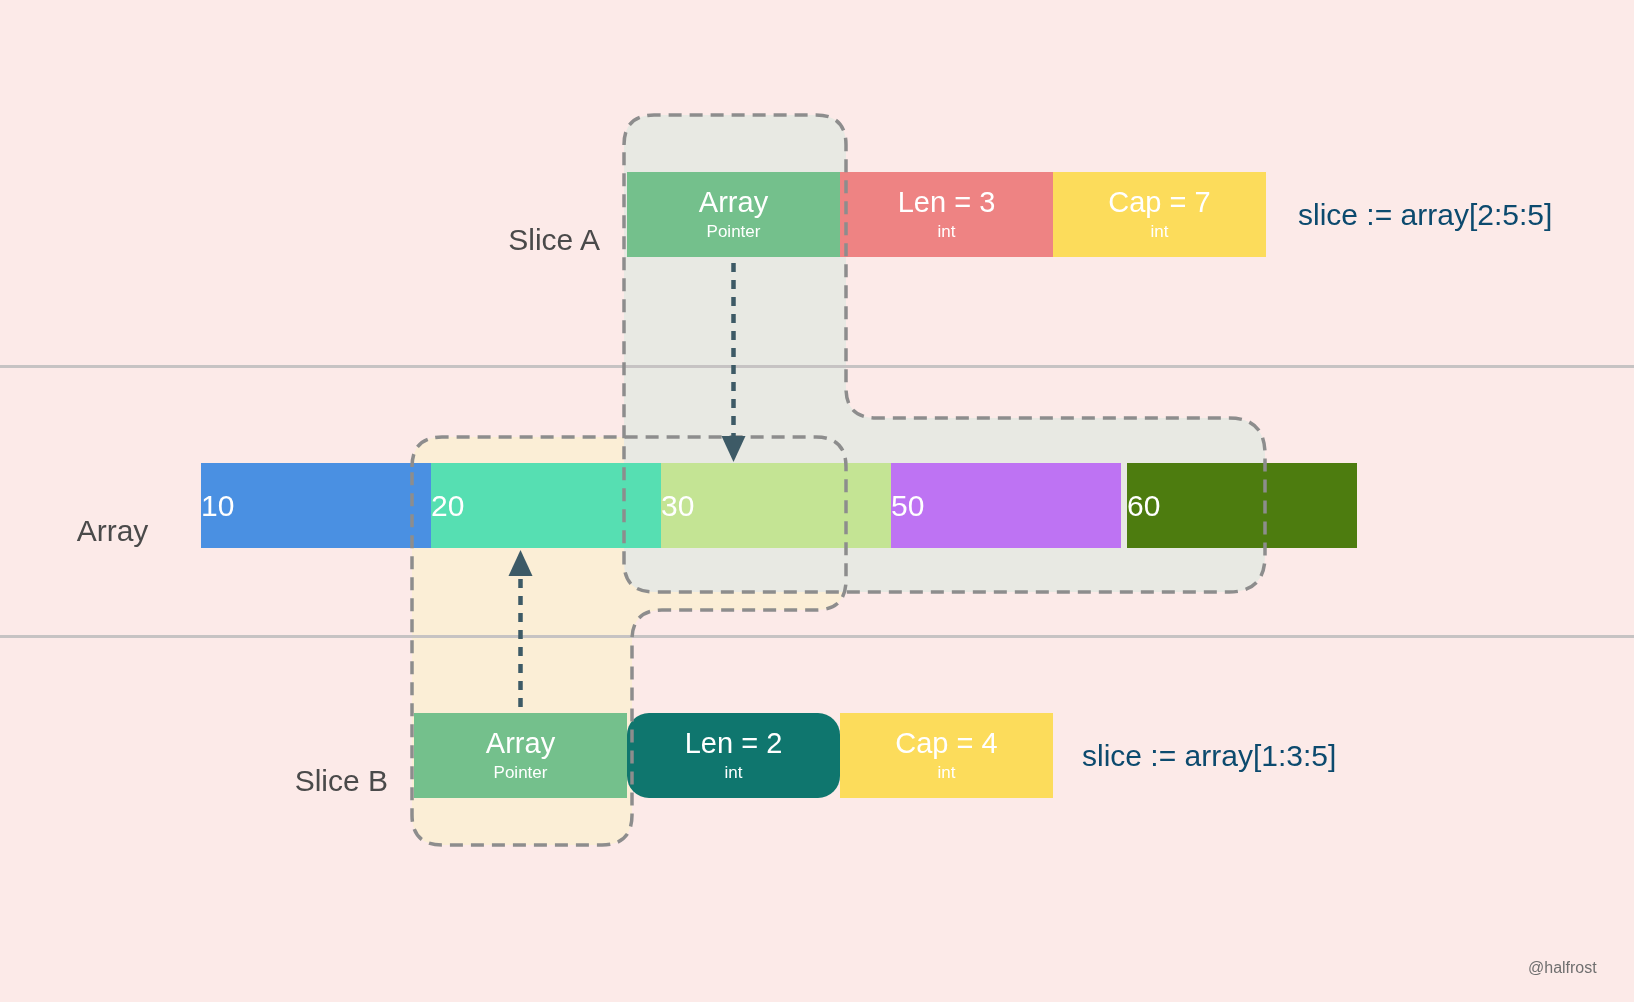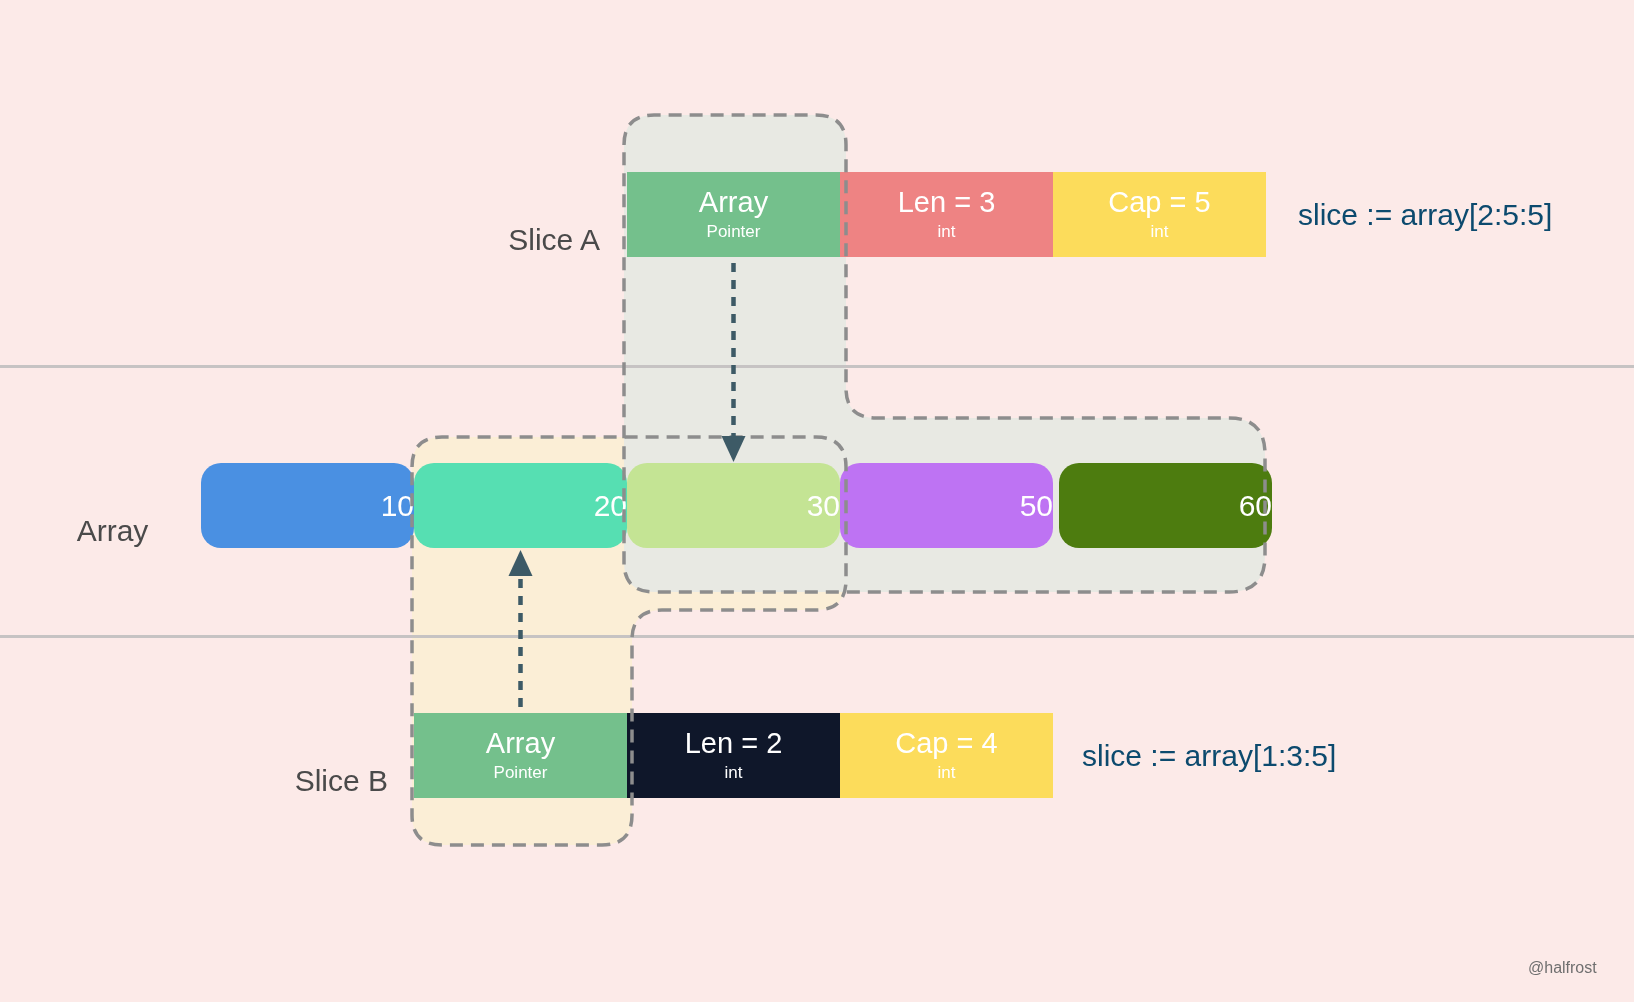--- a/index.html
+++ b/index.html
@@ -12,22 +12,22 @@
   #box-layer{position:absolute;left:0;top:0;width:100%;height:100%;z-index:1;}
   #fg-layer{z-index:2;}
   #text-layer{position:absolute;left:0;top:0;width:100%;height:100%;z-index:3;}
 
   .row{position:absolute;display:flex;}
   #slice-a-row{left:627px;top:172px;}
   #array-row{left:201px;top:463px;}
   #slice-b-row{left:414px;top:713px;}
 
   .cell{
-    width:213px;height:85px;display:flex;align-items:center;justify-content:flex-end;
-    color:#ffffff;font-size:30px;border-radius:20px;
+    width:230px;height:85px;display:flex;align-items:center;justify-content:flex-start;
+    color:#ffffff;font-size:30px;
   }
   .field{
     width:213px;height:85px;display:flex;flex-direction:column;
     align-items:center;justify-content:center;color:#ffffff;
   }
   .field-main{font-size:29px;line-height:1.1;}
   .field-sub{font-size:17px;margin-top:4px;}
 
   .side-label{
     position:absolute;height:85px;display:flex;align-items:flex-end;
@@ -64,21 +64,21 @@
     <div class="row" id="slice-a-row">
         <div class="field" style="background: rgb(116, 192, 140);">
       <div class="field-main">Array</div>
       <div class="field-sub">Pointer</div>
     </div>
         <div class="field" style="background: rgb(238, 131, 131);">
       <div class="field-main">Len = 3</div>
       <div class="field-sub">int</div>
     </div>
         <div class="field" style="background: rgb(252, 220, 91);">
-      <div class="field-main">Cap = 5</div>
+      <div class="field-main">Cap = 7</div>
       <div class="field-sub">int</div>
     </div>
       </div>
     <div class="row" id="array-row">
         <div class="cell" style="background: rgb(74, 144, 226);">
       <span>10</span>
     </div>
         <div class="cell" style="background: rgb(86, 223, 178);">
       <span>20</span>
     </div>
@@ -90,21 +90,21 @@
     </div>
         <div class="cell" style="background: #4d7c0f; margin-left: 6px;">
       <span>60</span>
     </div>
       </div>
     <div class="row" id="slice-b-row">
         <div class="field" style="background: rgb(116, 192, 140);">
       <div class="field-main">Array</div>
       <div class="field-sub">Pointer</div>
     </div>
-        <div class="field" style="background: #0f172a;">
+        <div class="field" style="background: #0f766e; border-radius: 22px;">
       <div class="field-main">Len = 2</div>
       <div class="field-sub">int</div>
     </div>
         <div class="field" style="background: rgb(252, 220, 91);">
       <div class="field-main">Cap = 4</div>
       <div class="field-sub">int</div>
     </div>
       </div>
   </div>
 

